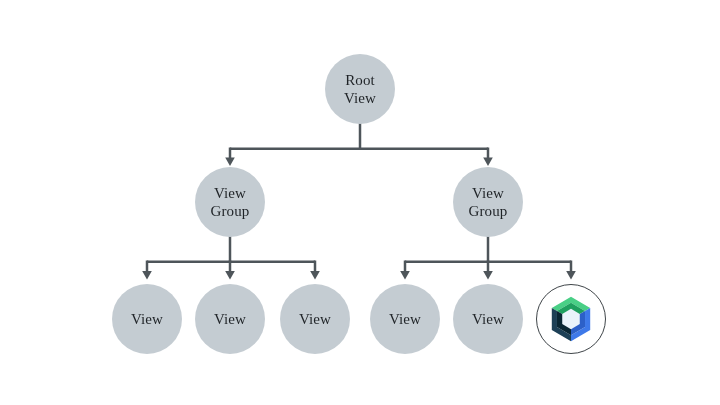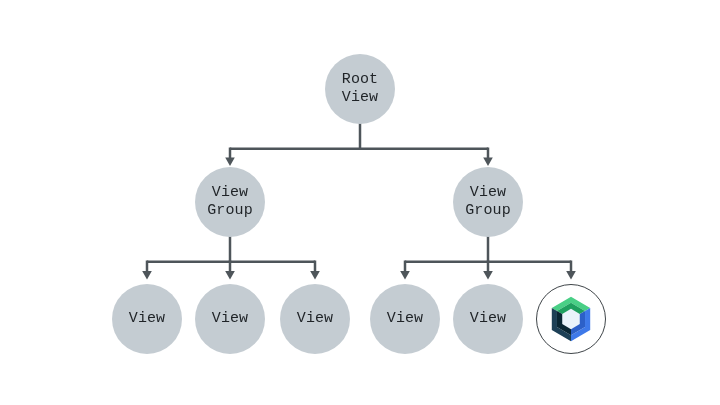--- a/index.html
+++ b/index.html
@@ -17,21 +17,21 @@
     --compose-center: #e9f3fa;
   }
   * { margin: 0; padding: 0; box-sizing: border-box; }
   html, body { background: #fff; }
   .canvas {
     position: relative;
     width: 720px;
     height: 405px;
     background: var(--background);
     overflow: hidden;
-    font-family: Liberation Mono, monospace;
+    font-family: Liberation Serif, serif;
   }
   .connectors {
     position: absolute;
     left: 0; top: 0;
     width: 720px; height: 405px;
   }
   .connectors .line {
     stroke: var(--connector);
     stroke-width: 2.5;
     fill: none;

